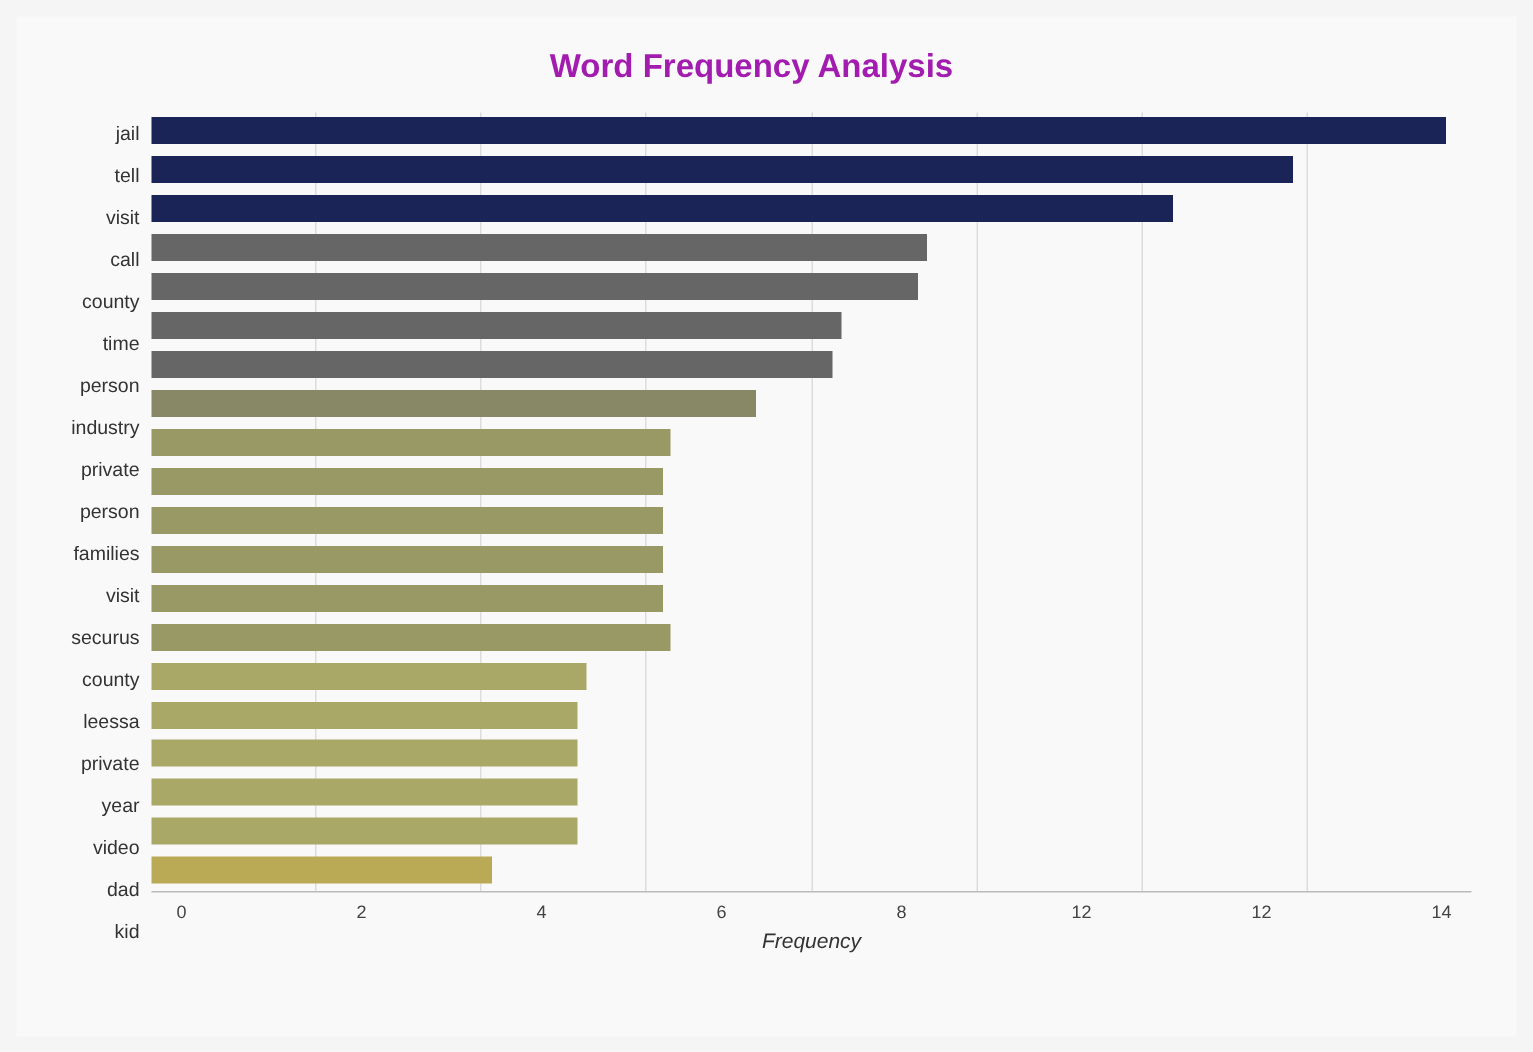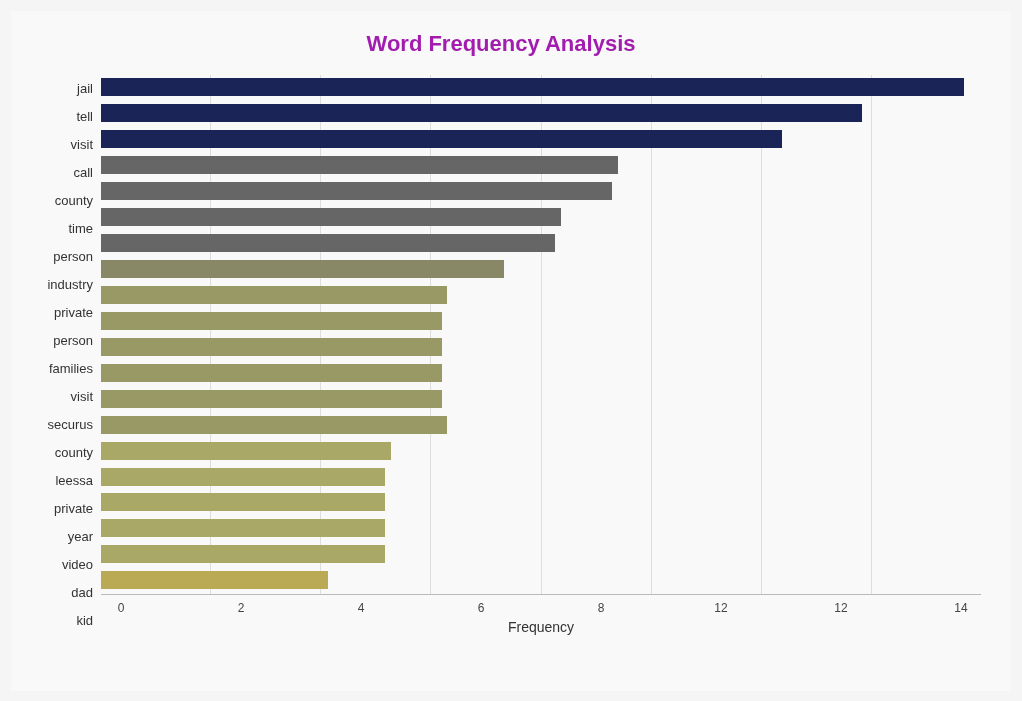--- a/index.html
+++ b/index.html
@@ -93,20 +93,21 @@
       font-size: 12px;
       color: #444;
       text-align: center;
       width: 40px;
     }
     .x-axis-label {
       text-align: center;
       font-size: 14px;
       color: #333;
       margin-top: 4px;
+      font-style: italic;
     }
   </style>
 </head>
 <body>
 
 <div class="chart-container">
   <div class="chart-title">Word Frequency Analysis</div>
   <div class="chart-area">
     <div class="y-axis" id="y-axis">
         <div class="y-label">jail</div>

